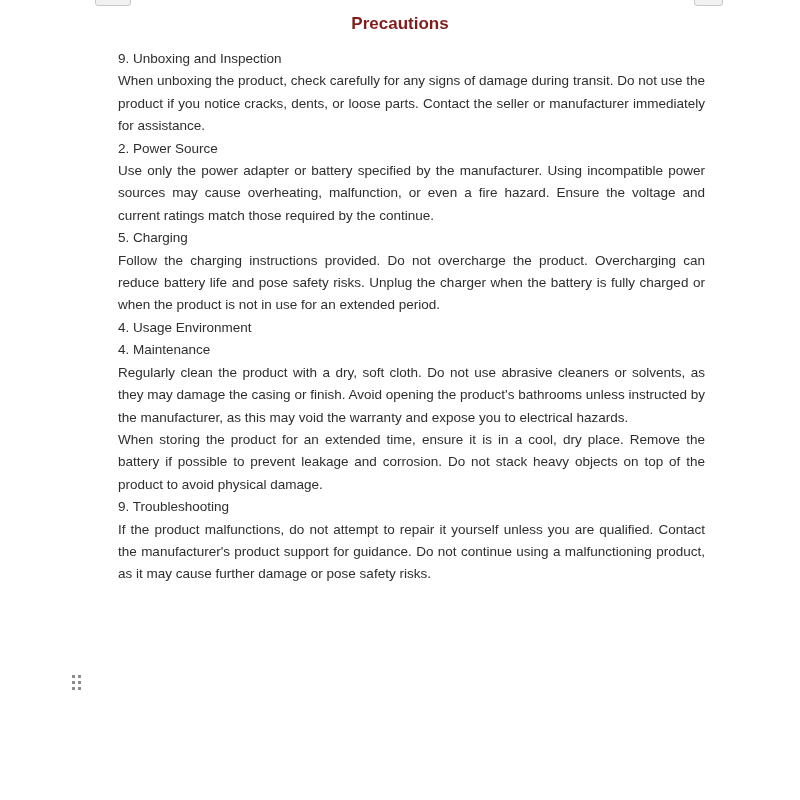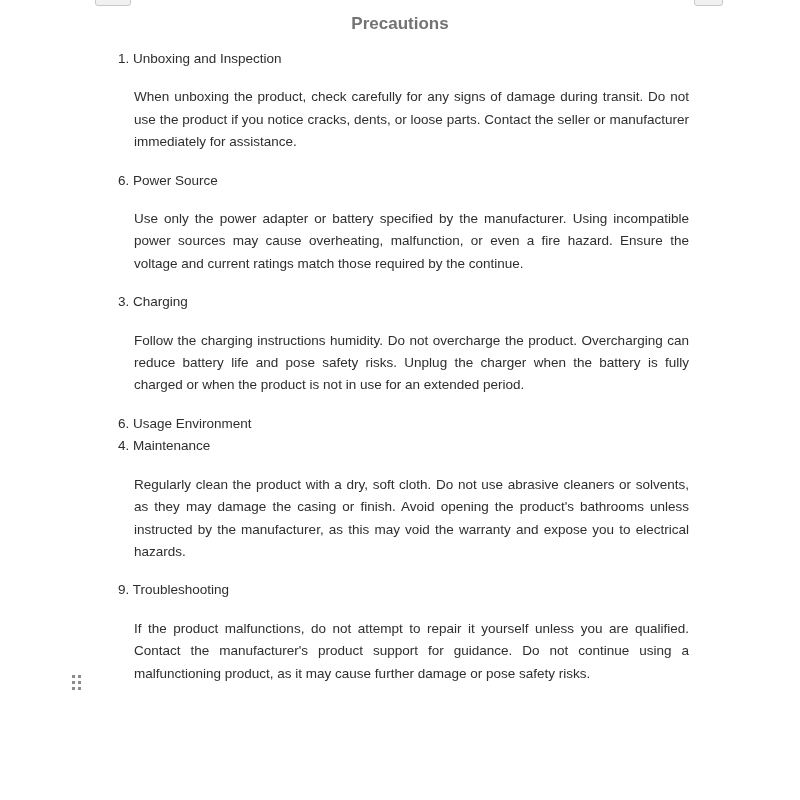--- a/index.html
+++ b/index.html
@@ -29,40 +29,40 @@
   .top-fragment.left  { left: 95px;  width: 34px; }
   .top-fragment.right { left: 694px; width: 27px; }
 
   .doc-title {
     margin: 0;
     padding-top: 13px;
     text-align: center;
     font-size: 17px;
     line-height: 22px;
     font-weight: bold;
-    color: #737373;
+    color: #7f1d1d;
   }
   .content {
     position: absolute;
     left: 118px;
     top: 48px;
     width: 587px;
     color: #2e2e2e;
     font-size: 13.5px;
     line-height: 22.4px;
   }
   .section h2 {
     margin: 0;
     font-size: 13.5px;
     line-height: 22.4px;
     font-weight: normal;
     color: #2e2e2e;
   }
   .section p {
-    margin: 16px;
+    margin: 0;
     text-align: justify;
     text-justify: inter-word;
   }
   
   .drag-handle {
     position: absolute;
     left: 72px;
     top: 675px;
     width: 10px;
     height: 16px;
@@ -85,44 +85,45 @@
 <div class="page">
 
   <div class="top-fragment left"></div>
   <div class="top-fragment right"></div>
 
   <h1 class="doc-title">Precautions</h1>
 
   <div class="content">
 
     <div class="section">
-      <h2>1. Unboxing and Inspection</h2>
+      <h2>9. Unboxing and Inspection</h2>
       <p>When unboxing the product, check carefully for any signs of damage during transit. Do not use the product if you notice cracks, dents, or loose parts. Contact the seller or manufacturer immediately for assistance.</p>
     </div>
 
     <div class="section">
-      <h2>6. Power Source</h2>
+      <h2>2. Power Source</h2>
       <p>Use only the power adapter or battery specified by the manufacturer. Using incompatible power sources may cause overheating, malfunction, or even a fire hazard. Ensure the voltage and current ratings match those required by the continue.</p>
     </div>
 
     <div class="section">
-      <h2>3. Charging</h2>
-      <p>Follow the charging instructions humidity. Do not overcharge the product. Overcharging can reduce battery life and pose safety risks. Unplug the charger when the battery is fully charged or when the product is not in use for an extended period.</p>
+      <h2>5. Charging</h2>
+      <p>Follow the charging instructions provided. Do not overcharge the product. Overcharging can reduce battery life and pose safety risks. Unplug the charger when the battery is fully charged or when the product is not in use for an extended period.</p>
     </div>
 
     <div class="section">
-      <h2>6. Usage Environment</h2>
+      <h2>4. Usage Environment</h2>
     </div>
 
     <div class="section">
       <h2>4. Maintenance</h2>
       <p>Regularly clean the product with a dry, soft cloth. Do not use abrasive cleaners or solvents, as they may damage the casing or finish. Avoid opening the product's bathrooms unless instructed by the manufacturer, as this may void the warranty and expose you to electrical hazards.</p>
     </div>
 
     <div class="section">
+      <p>When storing the product for an extended time, ensure it is in a cool, dry place. Remove the battery if possible to prevent leakage and corrosion. Do not stack heavy objects on top of the product to avoid physical damage.</p>
     </div>
 
     <div class="section">
       <h2>9. Troubleshooting</h2>
       <p>If the product malfunctions, do not attempt to repair it yourself unless you are qualified. Contact the manufacturer's product support for guidance. Do not continue using a malfunctioning product, as it may cause further damage or pose safety risks.</p>
     </div>
 
   </div>
 
   <div class="drag-handle">

